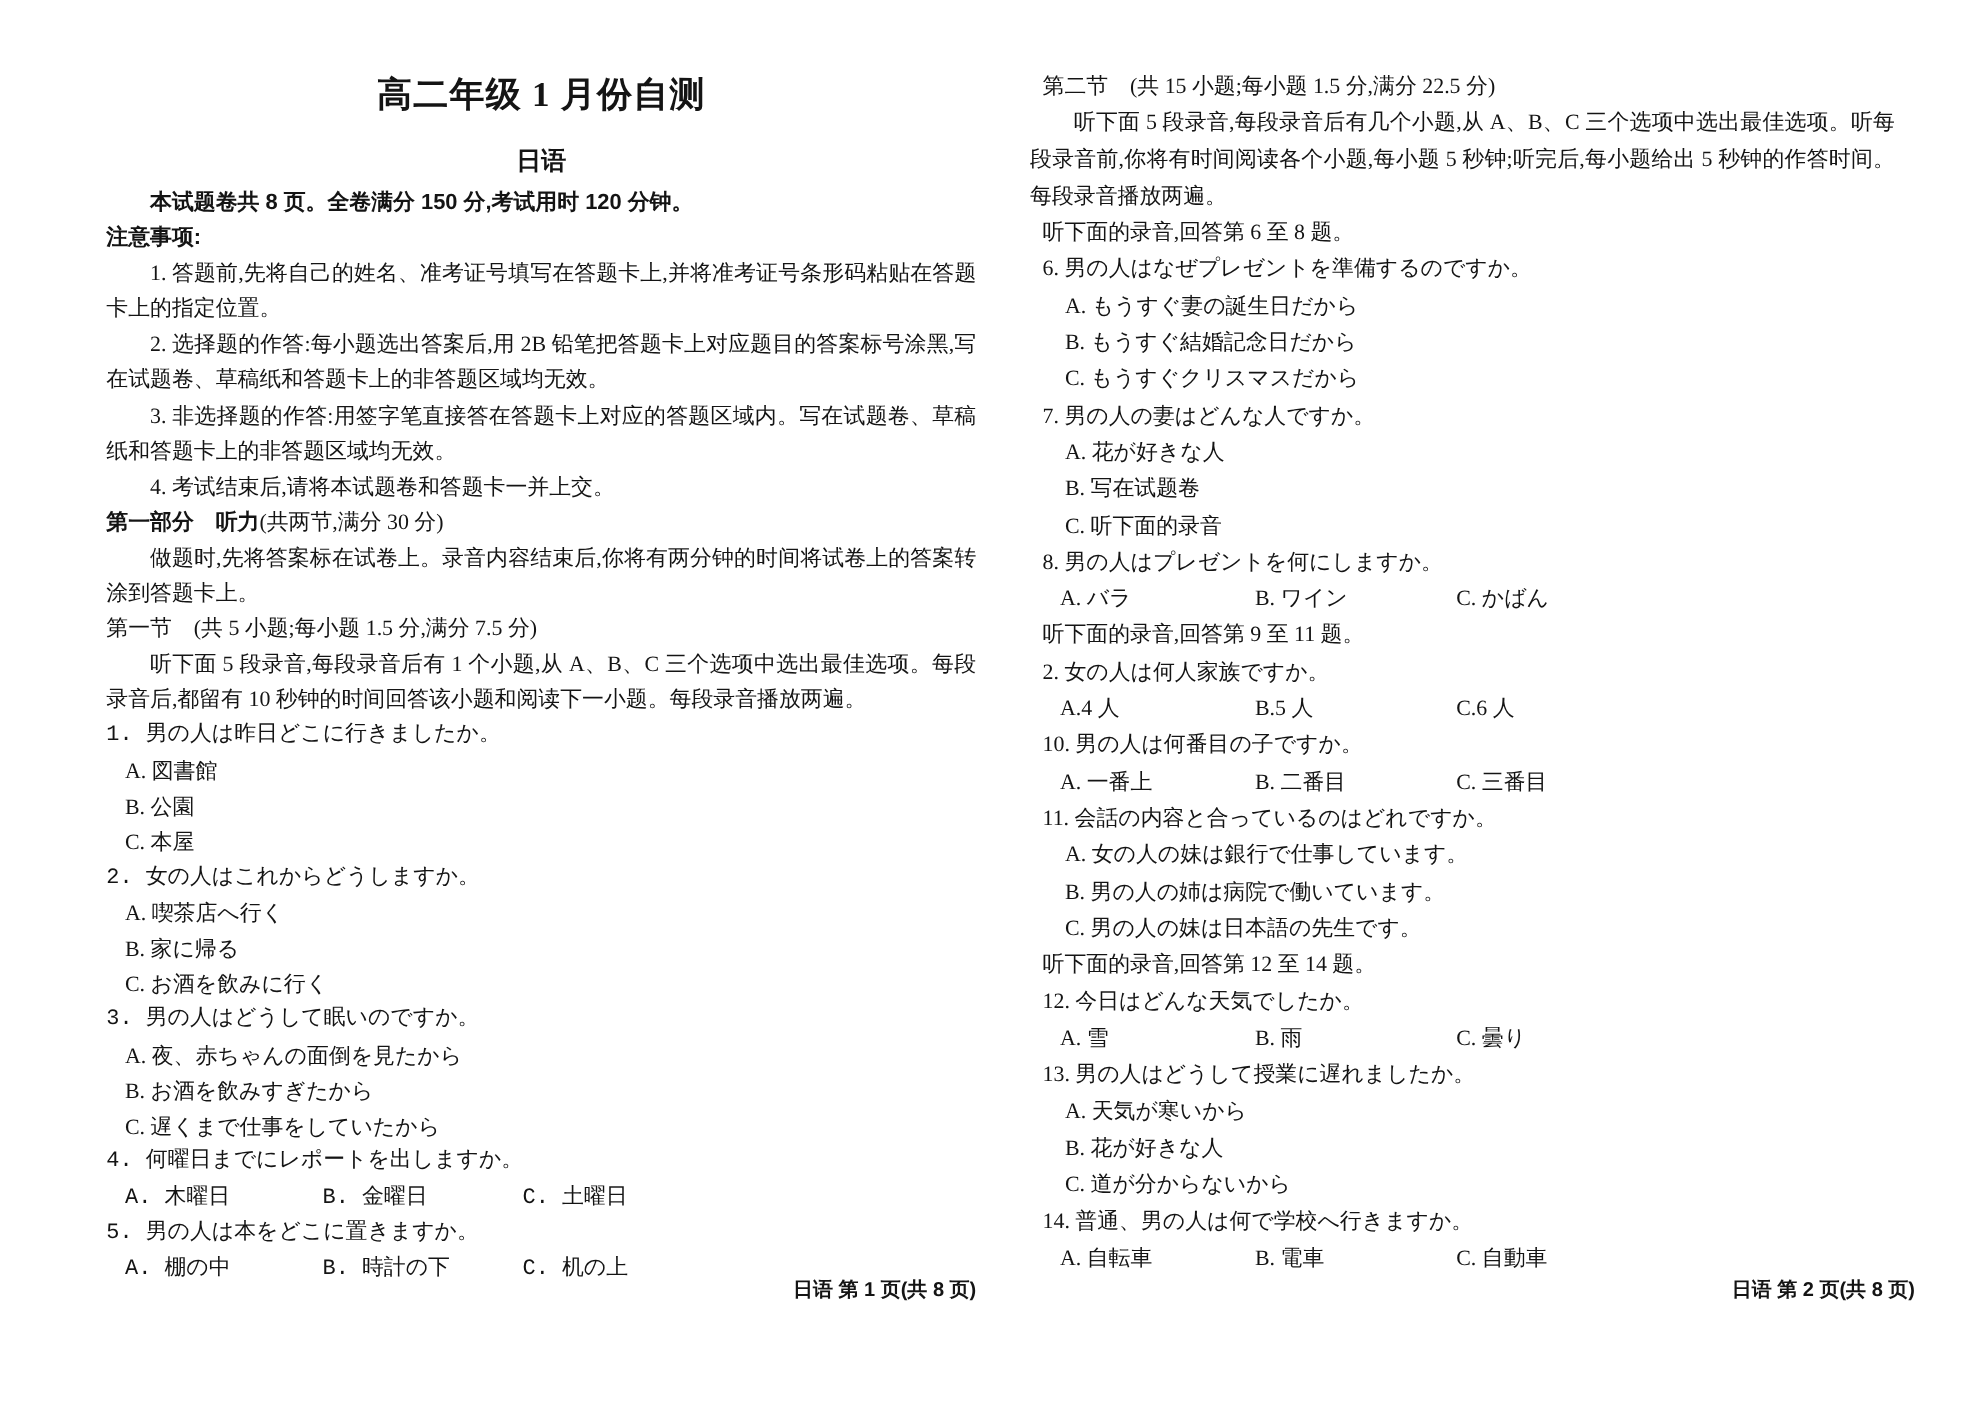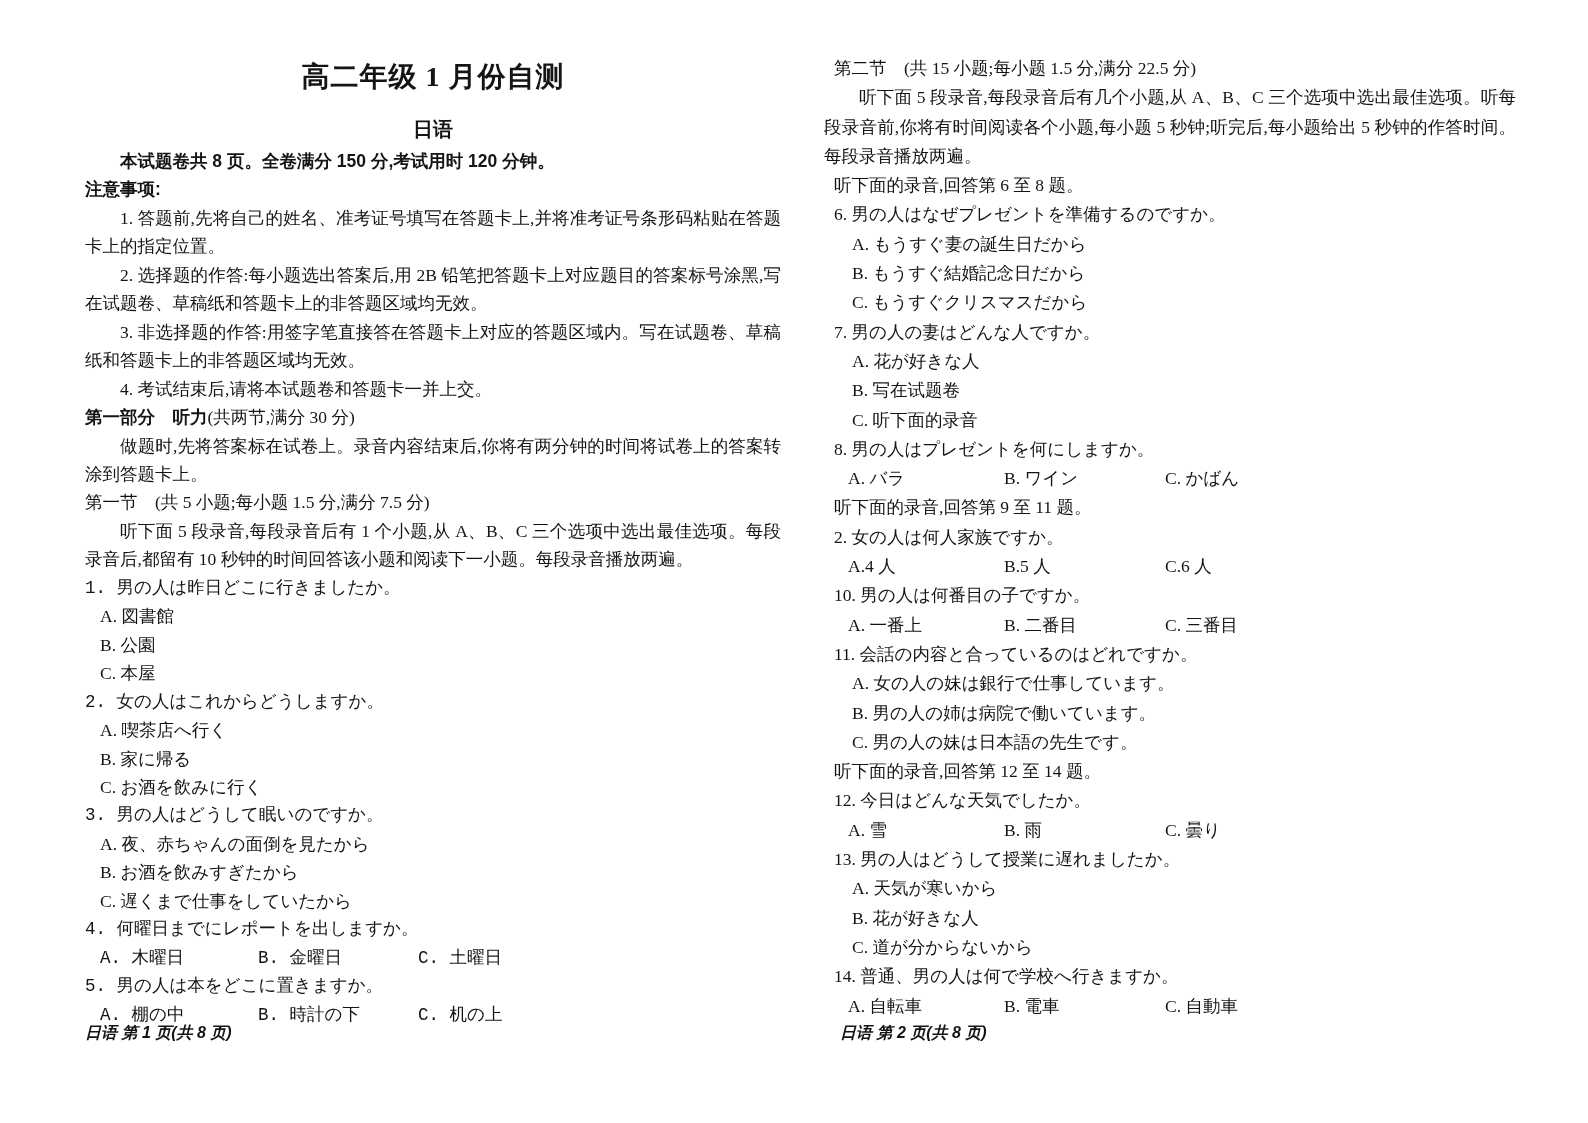--- a/index.html
+++ b/index.html
@@ -48,22 +48,22 @@
   .page--left  .opt-row { padding-left:15px;font-family:Liberation Mono, monospace; }
   .page--right .opt-row { padding-left:24px; }
   .opt-row .cell-a { width:158px; }
   .opt-row .cell-b { width:160px; }
   .page--right .opt-row .cell-a { width:156px; }
   .page--right .opt-row .cell-b { width:161px; }
   .opt-row .cell-c { flex:1; }
 
   .page-footer {
     position:absolute; top:1022px; left:0; right:0;
-    text-align:left; font-size:16px; line-height:22px;
-    font-family:"Liberation Sans","DejaVu Sans",sans-serif; font-weight:700;font-style:italic;
+    text-align:right; font-size:16px; line-height:22px;
+    font-family:"Liberation Sans","DejaVu Sans",sans-serif; font-weight:700;
   }
   .page--right .page-footer { left:16px; right:-16px; }
 </style>
 </head>
 <body>
 
 <section class="page page--left">
   <h1 class="title">高二年级 1 月份自测</h1>
   <h2 class="subject">日语</h2>
 

